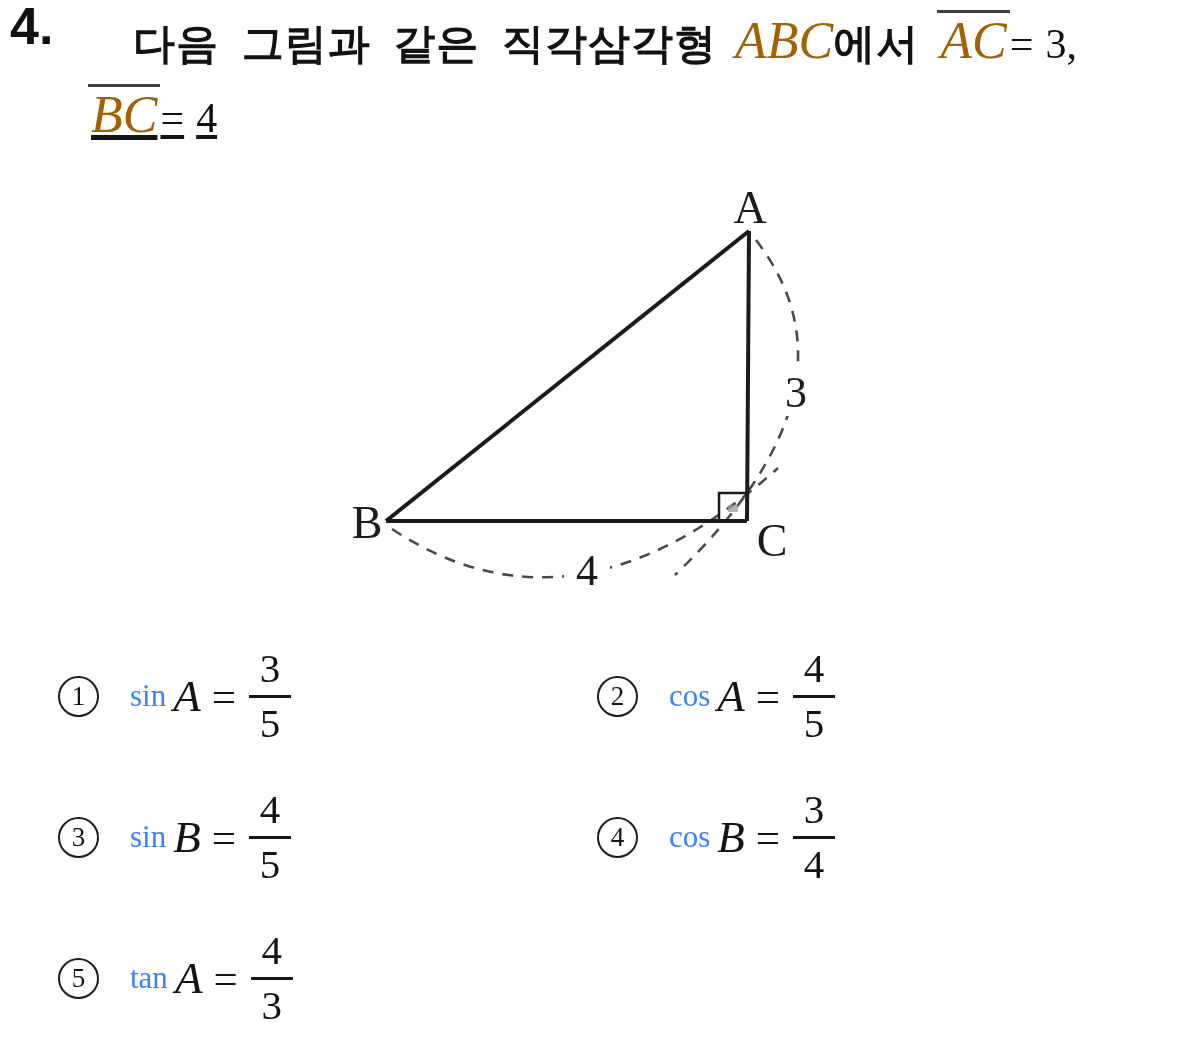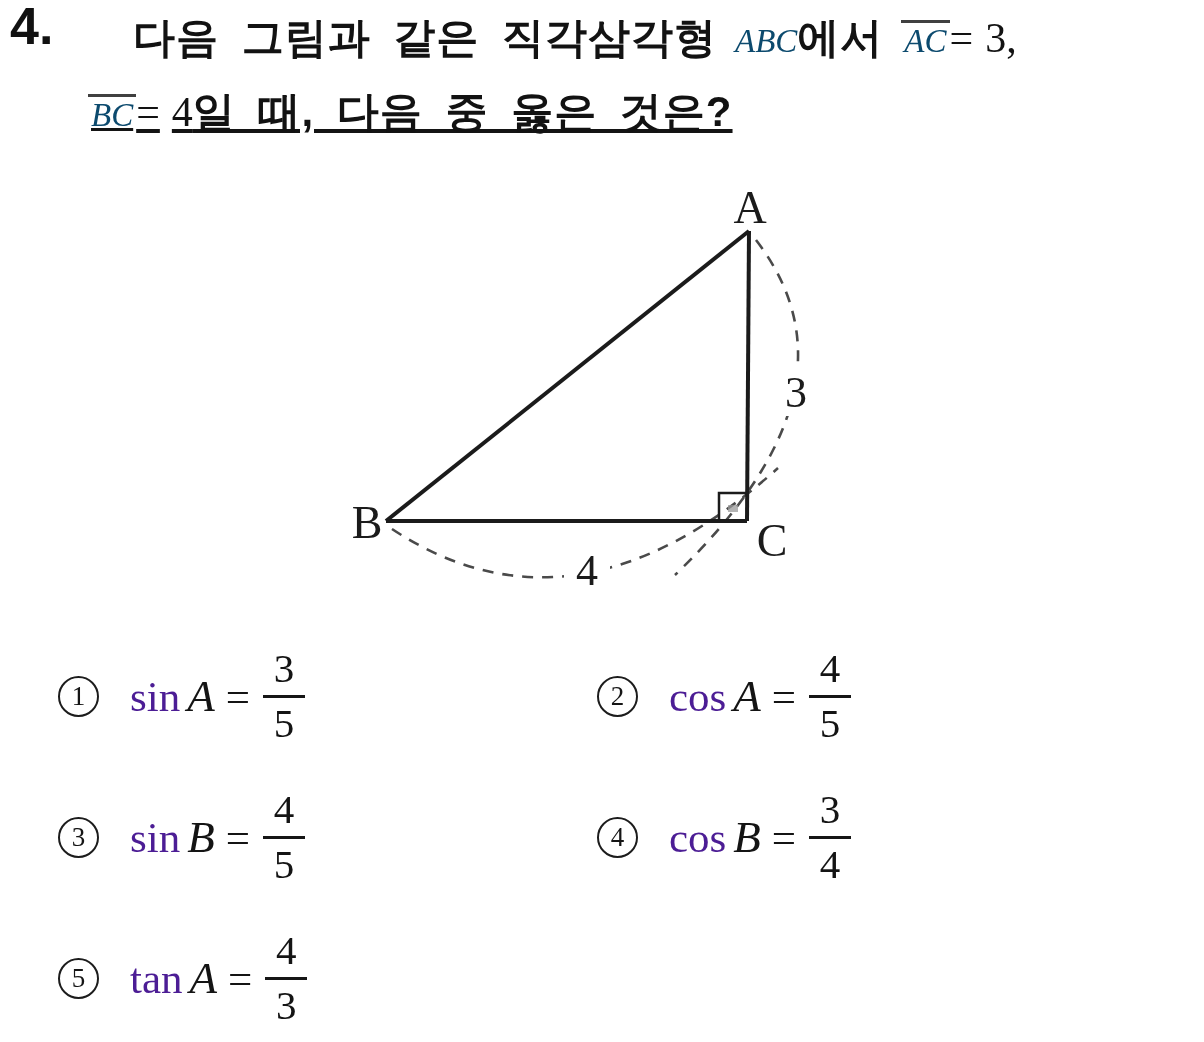--- a/index.html
+++ b/index.html
@@ -19,21 +19,21 @@
   .qline { position:absolute; white-space:nowrap; display:flex; align-items:baseline; }
   .qline1 { left:133px; top:10px; }
   .qline2 { left:88px;  top:84px;text-decoration:underline; }
   .kor {
     font-family:"Liberation Sans", sans-serif;
     font-weight:800; font-size:42px; line-height:56px;
     letter-spacing:1px; word-spacing:10px; color:#121212;text-align:right;
   }
   .mvar {
     font-family:"Liberation Serif", serif; font-style:italic;
-    font-size:33px; line-height:56px; color:#0c4a6e;
+    font-size:52px; line-height:56px; color:#a16207;
   }
   .mtext {
     font-family:"Liberation Serif", serif;
     font-size:42px; line-height:56px; color:#121212;
   }
   .ol {
     display:inline-block; line-height:1.05;
     border-top:3px solid #404040; padding:1px 3px 0 3px;
   }
   .sp-sm { display:inline-block; width:12px; }
@@ -48,21 +48,21 @@
   .c2 { left:597px; top:646px; }
   .c3 { left:58px;  top:787px; }
   .c4 { left:597px; top:787px; }
   .c5 { left:58px;  top:928px; }
   .cnum {
     width:41px; height:41px; border:2.5px solid #1c1c1c; border-radius:50%;
     display:flex; align-items:center; justify-content:center;
     font-family:"Liberation Serif", serif; font-size:27px; color:#151515;
     margin-right:31px; flex:0 0 auto;
   }
-  .func { font-size:43px; color:#4c1d95; }
+  .func { font-size:31px; color:#3b82f6; }
   .angle { font-style:italic; font-size:45px; margin-left:7px; color:#141414; }
   .eq { font-size:43px; margin:0 13px 0 11px; color:#141414; }
   .frac { display:flex; flex-direction:column; align-items:center; }
   .frac .num, .frac .den {
     font-family:"Liberation Serif", serif; font-size:41px; line-height:1.0; color:#141414;
   }
   .frac .bar { width:42px; height:0; border-top:3.5px solid #161616; margin:6px 0 5px 0; }
 </style>
 </head>
 <body>
@@ -81,21 +81,20 @@
     <span class="mtext">=</span>
     <span class="sp-sm"></span>
     <span class="mtext">3,</span>
   </div>
 
   <div class="qline qline2">
     <span class="mvar ol">BC</span>
     <span class="mtext">=</span>
     <span class="sp-sm"></span>
     <span class="mtext">4</span>
-    <span class="kor">일 때, 다음 중 옳은 것은?</span>
   </div>
 
   <svg class="fig" width="1204" height="1042" viewBox="0 0 1204 1042">
 
     <path d="M 756 240 Q 870 388 675 575" fill="none" stroke="#4a4a4a" stroke-width="2.6" stroke-dasharray="11 9"></path>
     <path d="M 392 529 Q 575 650 778 468" fill="none" stroke="#4a4a4a" stroke-width="2.6" stroke-dasharray="11 9"></path>
 
     <rect x="772" y="362" width="48" height="54" fill="#ffffff"></rect>
     <rect x="564" y="542" width="46" height="52" fill="#ffffff"></rect>
 

